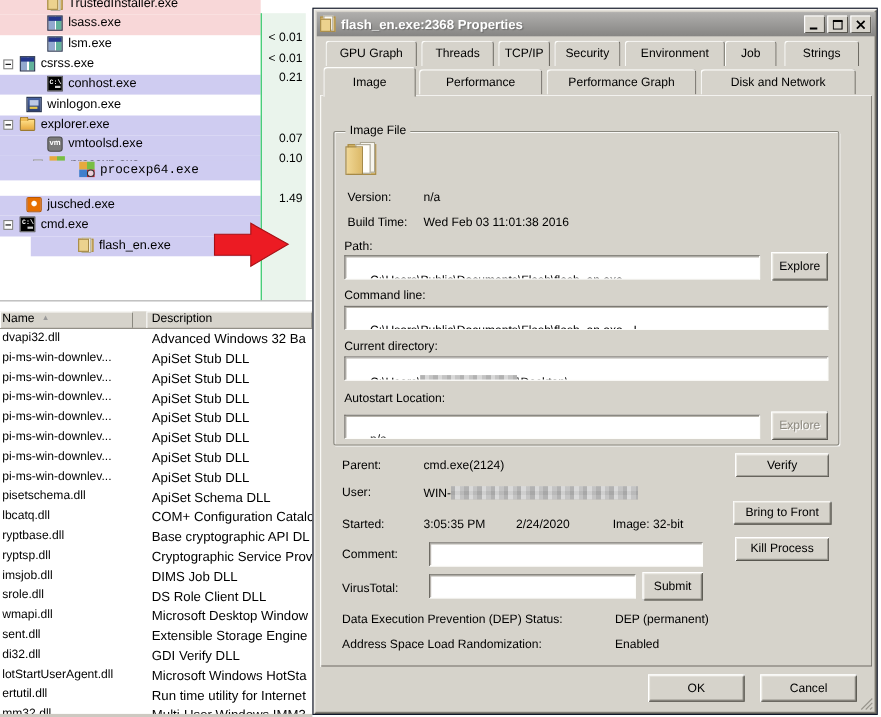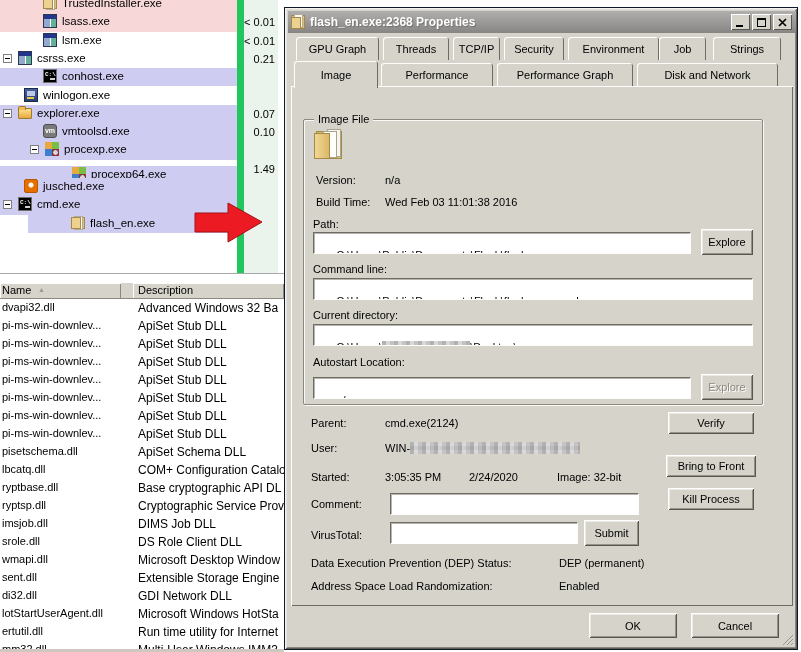--- a/index.html
+++ b/index.html
@@ -34,21 +34,21 @@
   .vm-icon::after{content:"vm";position:absolute;left:0;right:0;top:2px;text-align:center;font:bold 7px/8px "Liberation Sans",sans-serif;color:#fff;}
   .procexp-icon{background:
       linear-gradient(90deg,#e7a93e 0 50%,#78be43 50%) 0 0/100% 50% no-repeat,
       linear-gradient(90deg,#3f7ecc 0 50%,#cf2030 50%) 0 100%/100% 50% no-repeat;}
   .procexp-icon::after{content:"";position:absolute;right:0;bottom:0;width:7px;height:7px;border:1.5px solid #333;border-radius:50%;background:rgba(240,245,255,.82);box-sizing:border-box;}
   .java-icon{background:radial-gradient(circle at 50% 42%,#ffffff 0 2px,#e76f00 3px);border:1px solid #b85800;border-radius:2px;}
   .folder-tan-icon{background:#e2bd6d;border:1px solid #a58947;margin-top:1px;height:12px;}
   .folder-tan-icon::before{content:"";position:absolute;right:1px;top:-2px;width:7px;height:12px;background:#fbfaf6;border:1px solid #b0ab9c;}
   .folder-tan-icon::after{content:"";position:absolute;left:-1px;bottom:-1px;width:8px;height:10px;background:#ecd28e;border:1px solid #a58947;}
 
-  .cpu-col{position:absolute;left:237px;top:0;width:41px;height:273px;background:var(--mint);border-left:7px solid #22c55e;box-sizing:border-box;}
+  .cpu-col{position:absolute;left:237px;top:12px;width:41px;height:273px;background:var(--mint);border-left:1px solid #22c55e;box-sizing:border-box;}
   .cpuval{position:absolute;right:3px;font-size:11px;color:#000;white-space:nowrap;}
   .splitline{position:absolute;left:0;top:273px;width:284px;height:1px;background:#a8a8a8;}
 
   
   .dll-header{position:absolute;left:0;top:283px;width:284px;height:16px;background:var(--dlg);border-bottom:1px solid #8a887f;box-sizing:border-box;}
   .hcell{position:absolute;top:0;height:15px;font-size:11px;color:#000;box-shadow:inset 1px 1px 0 #fdfdfb,inset -1px 0 0 #8a887f;padding:1px 0 0 2px;box-sizing:border-box;}
   .sortarrow{font-size:7px;color:#9a9a9a;position:absolute;left:38px;top:3px;}
   #dll-rows{position:absolute;left:0;top:299px;width:284px;height:353px;overflow:hidden;}
   .drow{position:absolute;left:0;width:284px;height:18px;}
   .dname{position:absolute;left:2px;top:2px;width:128px;font-size:11px;white-space:nowrap;overflow:hidden;}
@@ -132,21 +132,21 @@
         </div>
         <div class="trow bg-lavender" style="top: 123.1px;">
           <i class="ic vm-icon" style="left: 43px;"></i>
           <span class="tlabel" style="left: 62px;">vmtoolsd.exe</span>
         </div>
         <div class="trow bg-lavender" style="top: 141.4px;">
           <span class="exp" style="left: 30px;"></span>
           <i class="ic procexp-icon" style="left: 45px;"></i>
           <span class="tlabel" style="left: 64px;">procexp.exe</span>
         </div>
-        <div class="trow bg-lavender" style="top: 166px;">
+        <div class="trow bg-lavender" style="top: 146px; font-family: Liberation Mono, monospace;">
           <i class="ic procexp-icon" style="left: 72px;"></i>
           <span class="tlabel" style="left: 91px;">procexp64.exe</span>
         </div>
         <div class="trow bg-lavender" style="top: 178px;">
           <i class="ic java-icon" style="left: 24px;"></i>
           <span class="tlabel" style="left: 43px;">jusched.exe</span>
         </div>
         <div class="trow bg-lavender" style="top: 196.3px;">
           <span class="exp" style="left: 3px;"></span>
           <i class="ic console-icon" style="left: 18px;"></i>
@@ -237,21 +237,21 @@
       <div class="drow" style="top: 252px;">
         <span class="dname">wmapi.dll</span>
         <span class="ddesc">Microsoft Desktop Window</span>
       </div>
       <div class="drow" style="top: 270px;">
         <span class="dname">sent.dll</span>
         <span class="ddesc">Extensible Storage Engine</span>
       </div>
       <div class="drow" style="top: 288px;">
         <span class="dname">di32.dll</span>
-        <span class="ddesc">GDI Network DLL</span>
+        <span class="ddesc">GDI Verify DLL</span>
       </div>
       <div class="drow" style="top: 306px;">
         <span class="dname">lotStartUserAgent.dll</span>
         <span class="ddesc">Microsoft Windows HotSta</span>
       </div>
       <div class="drow" style="top: 324px;">
         <span class="dname">ertutil.dll</span>
         <span class="ddesc">Run time utility for Internet</span>
       </div>
       <div class="drow" style="top: 342px;">

